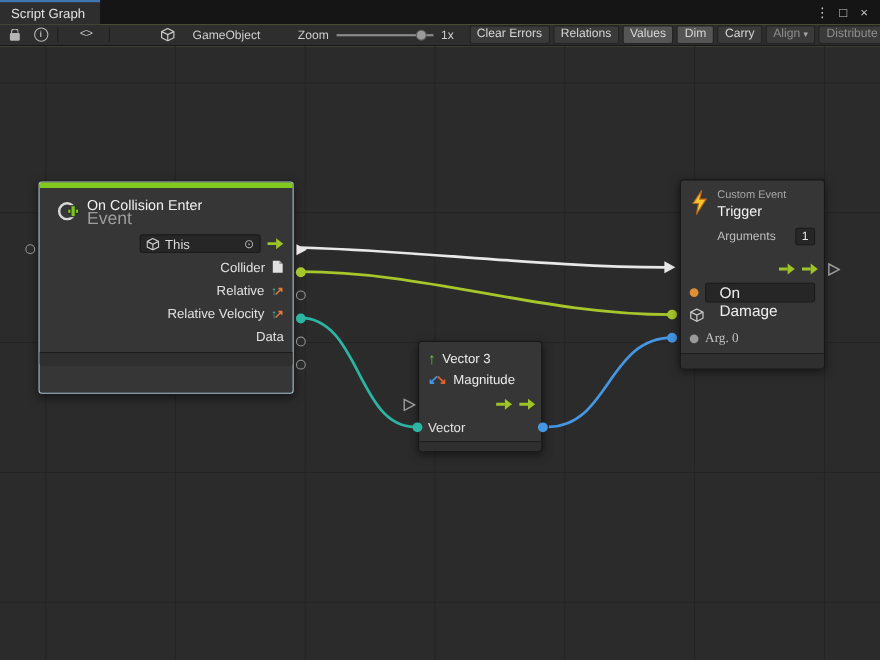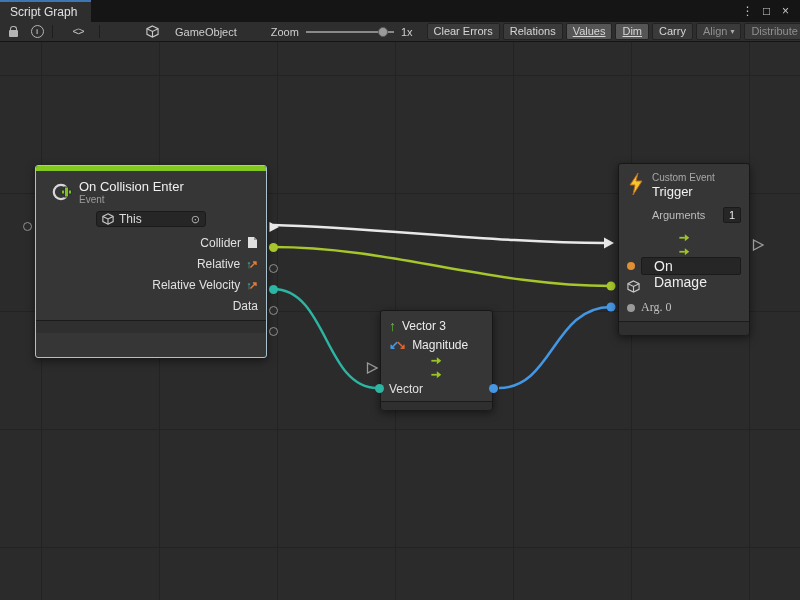--- a/index.html
+++ b/index.html
@@ -27,41 +27,41 @@
               text-align:center;color:#b5b5b5;font-weight:bold;}
   .codeglyph{font-family:"Liberation Mono",monospace;font-size:11px;color:#c0c0c0;letter-spacing:-1px;}
   .chip{display:flex;align-items:center;gap:16px;margin-left:40px;}
   .zoomwrap{display:flex;align-items:center;margin-left:34px;gap:7px;}
   .slider{position:relative;width:88px;height:12px;}
   .slider .track{position:absolute;top:5px;left:0;width:100%;height:2px;background:#8a8a8a;}
   .slider .handle{position:absolute;top:1px;left:72px;width:10px;height:10px;border-radius:50%;background:#9b9b9b;border:1px solid #5c5c5c;box-sizing:border-box;}
   .btnrow{display:flex;align-items:center;margin-left:14px;gap:3px;}
   .toolbarbtn{background:#3a3a3a;border:1px solid #222;color:#d6d6d6;font-size:11px;height:17px;line-height:15px;
               padding:0 6px;border-radius:2px;display:flex;align-items:center;gap:3px;box-sizing:border-box;}
-  .toolbarbtn.active{background:#555;text-decoration:underline;}
+  .toolbarbtn.active{background:#555;}
   .toolbarbtn.disabled{color:#8f8f8f;}
   .dd{font-size:8px;color:#aaa;}
 
   
   .canvas{position:absolute;top:42px;left:0;width:800px;height:558px;overflow:hidden;background-color:#2b2b2b;
     background-image:linear-gradient(to right,#232323 1px,transparent 1px),
                      linear-gradient(to bottom,#232323 1px,transparent 1px);
     background-size:118px 118px;background-position:41px 33px;}
   .wires{position:absolute;top:0;left:0;z-index:1;}
 
   
   .node{position:absolute;z-index:2;background:#363636;border:1px solid #171717;border-radius:3px;
         box-shadow:0 3px 9px rgba(0,0,0,.5);font-size:12px;color:#e0e0e0;box-sizing:border-box;}
   .node.selected{border:1px solid #a9c2ce;}
   .e-strip{position:absolute;top:0;left:0;right:0;height:5px;background:#82c81e;border-radius:2px 2px 0 0;}
   .e-header{height:45px;box-sizing:border-box;display:flex;align-items:center;gap:7px;padding:7px 16px 0;}
   .node-title{font-size:13px;color:#f0f0f0;line-height:15px;}
-  .node-sub{font-size:10px;color:#9d9d9d;line-height:12px;}
+  .node-sub{font-size:16px;color:#9d9d9d;line-height:12px;}
   .row{height:21px;display:flex;align-items:center;padding:0 8px;box-sizing:border-box;gap:6px;}
-  .row.between{justify-content:flex-start;flex-direction:column;}
+  .row.between{justify-content:flex-end;}
   .row.outrow{justify-content:flex-end;}
   .field{display:flex;align-items:center;gap:5px;background:#262626;border:1px solid #1a1a1a;border-radius:3px;
          height:17px;padding:0 5px;width:110px;box-sizing:border-box;font-size:12px;color:#ddd;}
   .field .tgt{margin-left:auto;color:#b5b5b5;font-size:11px;}
   .n-footer{margin-top:4px;border-top:1px solid #1b1b1b;height:12px;background:#2f2f2f;border-radius:0 0 3px 3px;}
   .port{position:absolute;width:9px;height:9px;border-radius:50%;box-sizing:border-box;z-index:4;}
   .hollow{background:#2b2b2b;border:1.6px solid #8f8f8f;}
   .p-lime{background:#a6c62b;}.p-teal{background:#2cb5a2;}.p-blue{background:#4596e3;}
   .tri{position:absolute;z-index:4;}
   .dot{display:inline-block;width:8px;height:8px;border-radius:50%;flex:none;}

